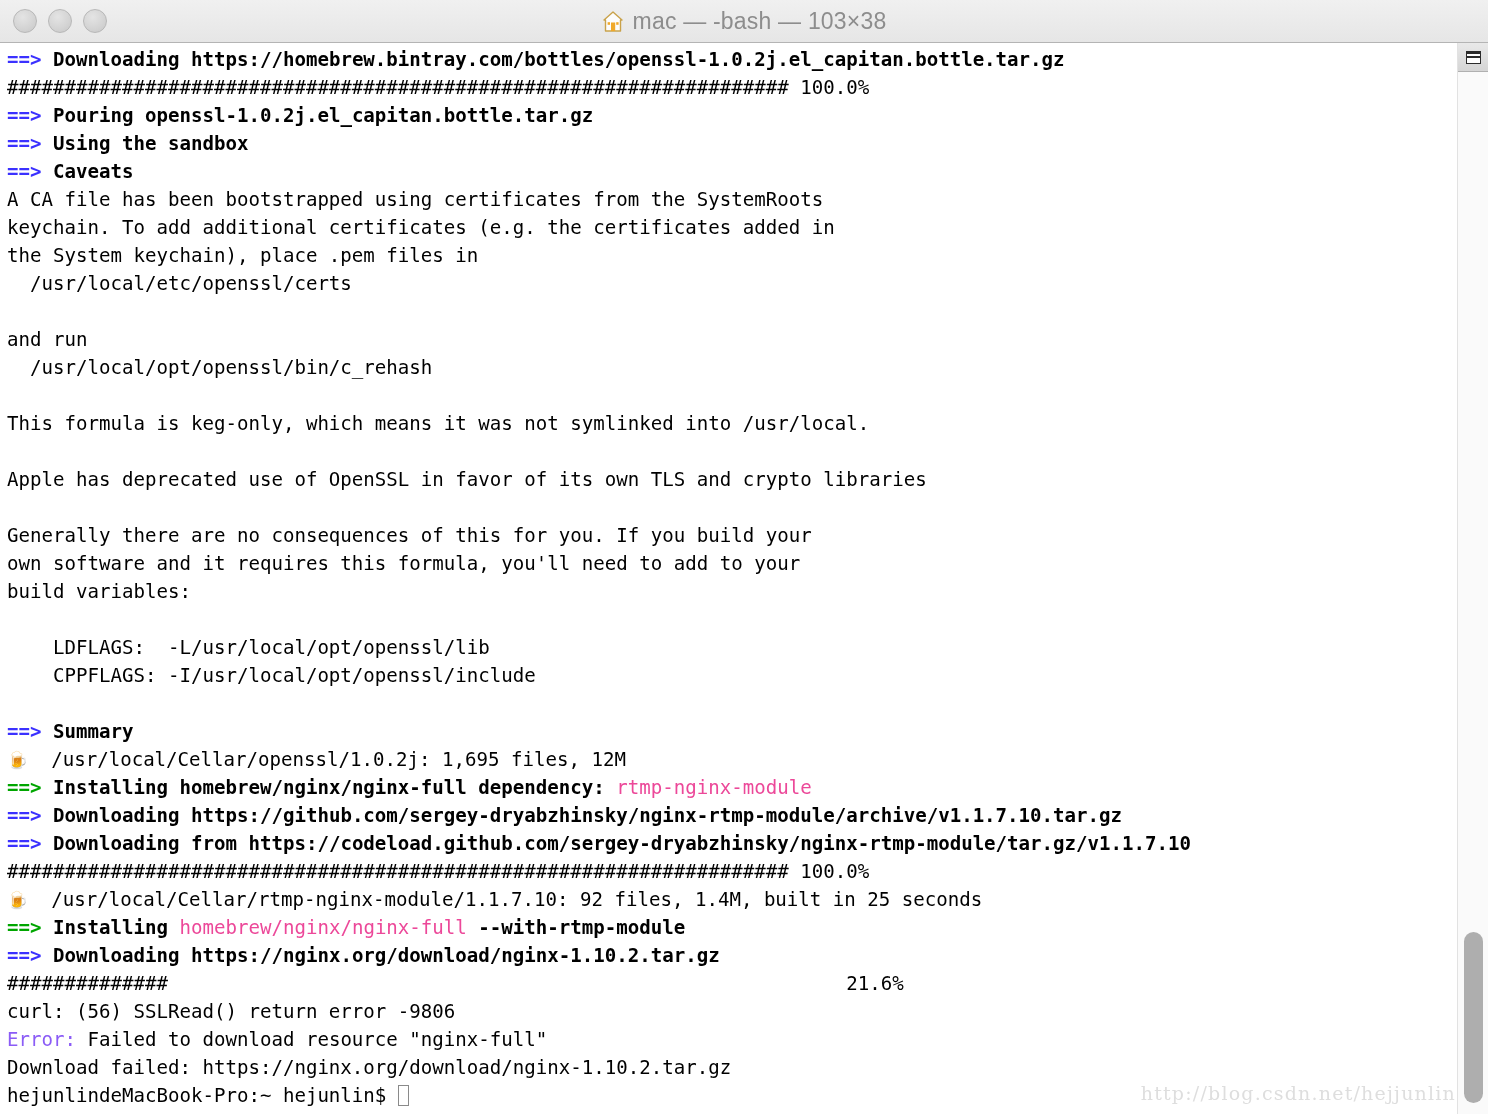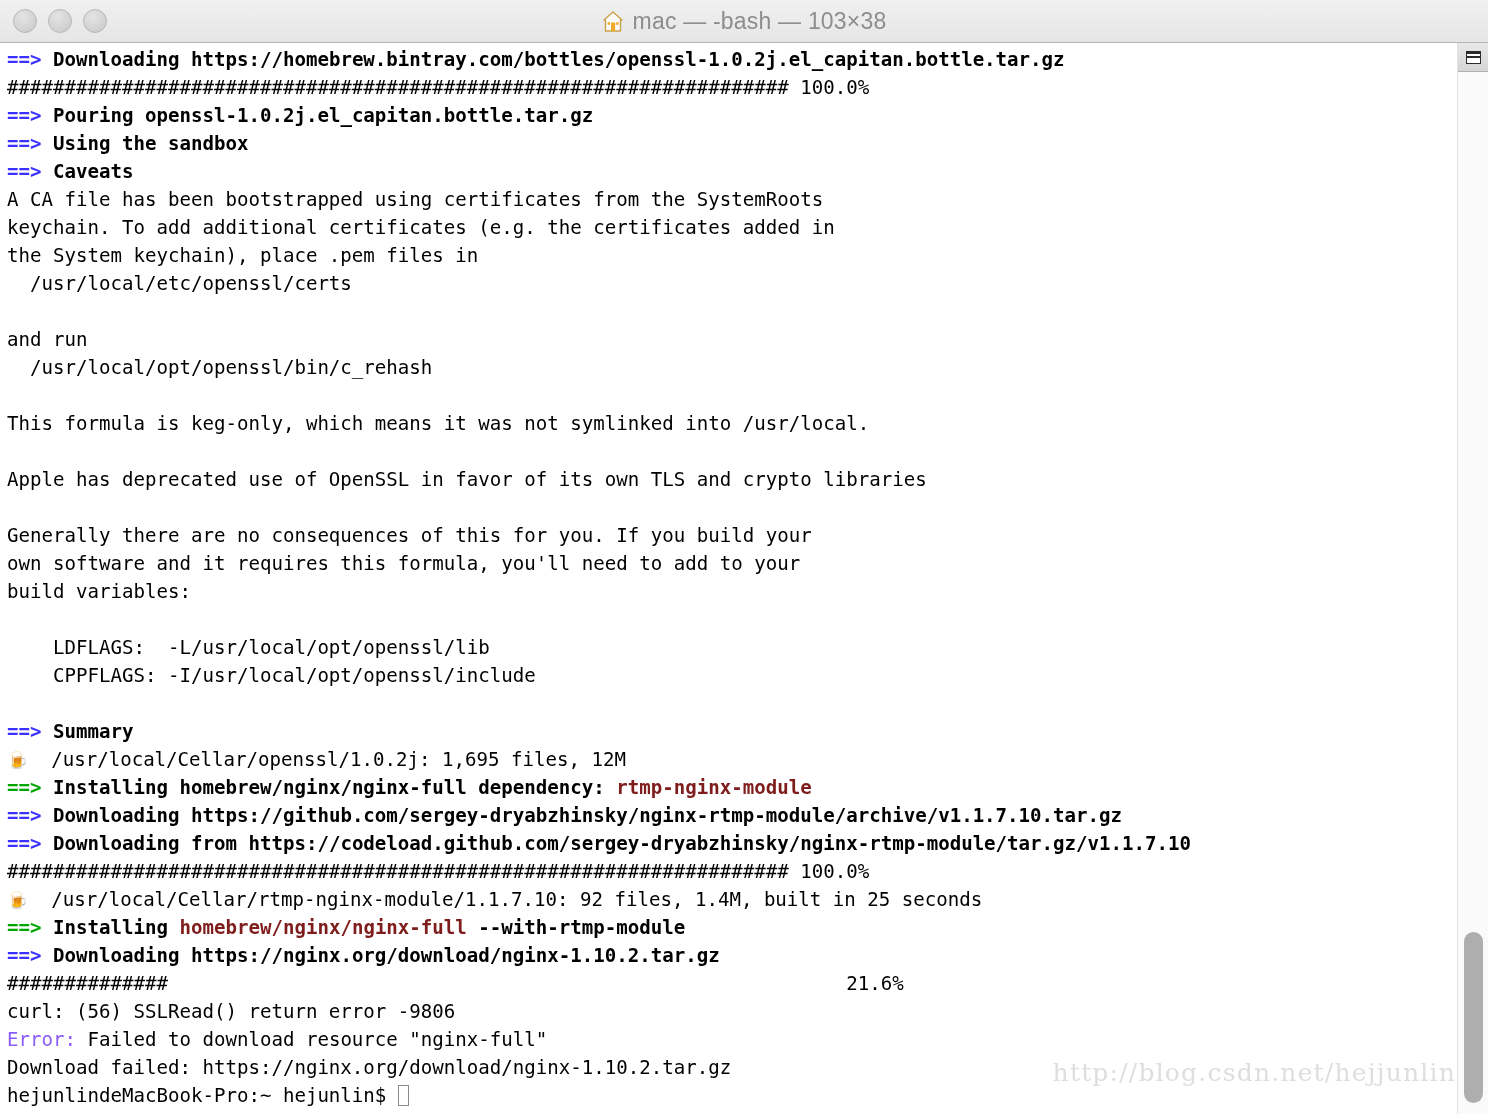--- a/index.html
+++ b/index.html
@@ -87,21 +87,21 @@
     font-family: "DejaVu Sans Mono", monospace;
     font-size: 19.1px;
     line-height: 28px;
     color: #000000;
     letter-spacing: 0px;
   }
   .row { height: 28px; }
   .b   { font-weight: bold; }
   .arrow-blue  { color: #3b31ff; font-weight: bold; }
   .arrow-green { color: #00a600; font-weight: bold; }
-  .green { color: #7f1d1d; font-weight: bold; }
+  .green { color: #ec4899; font-weight: normal; }
   .err   { color: #8b5cf6; }
   .emoji { font-family: "DejaVu Sans", sans-serif; font-size: 17px; }
 
   .cursor {
     display: inline-block;
     width: 11px;
     height: 21px;
     border: 1.5px solid #8a8a8a;
     box-sizing: border-box;
     vertical-align: -4px;
@@ -148,23 +148,23 @@
     right: 5px;
     width: 19px;
     border-radius: 10px;
     background: #aeaeae;
   }
 
   
   #watermark {
     position: absolute;
     right: 32px;
-    bottom: 27px;
+    bottom: 10px;
     font-family: "DejaVu Serif", serif;
-    font-size: 25px;
+    font-size: 19px;
     color: #dedede;
     letter-spacing: 1.2px;
     white-space: nowrap;
   }
 </style>
 </head>
 <body>
 
 <div id="window">
 

